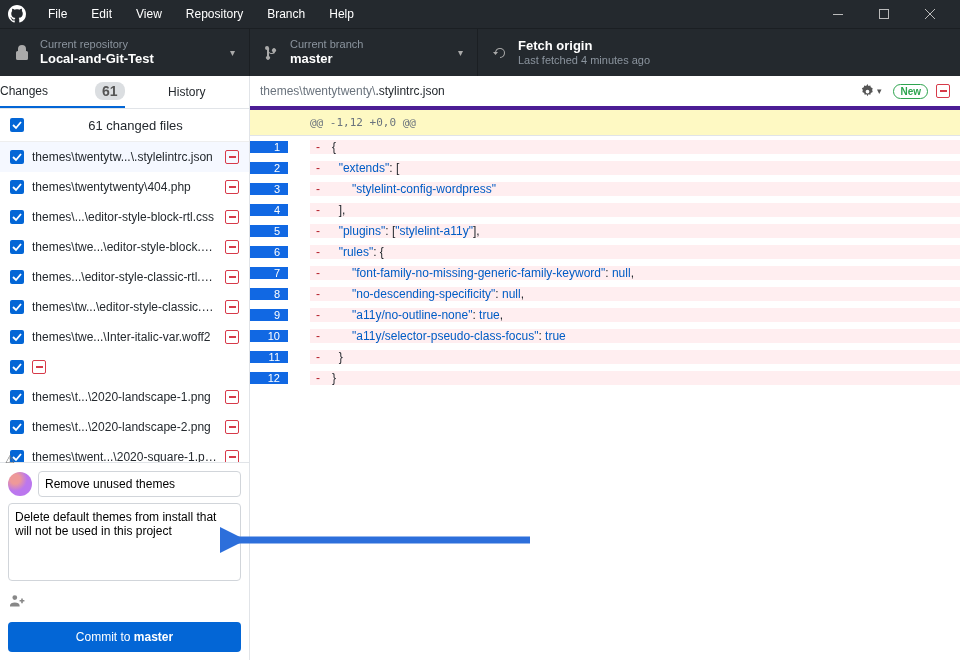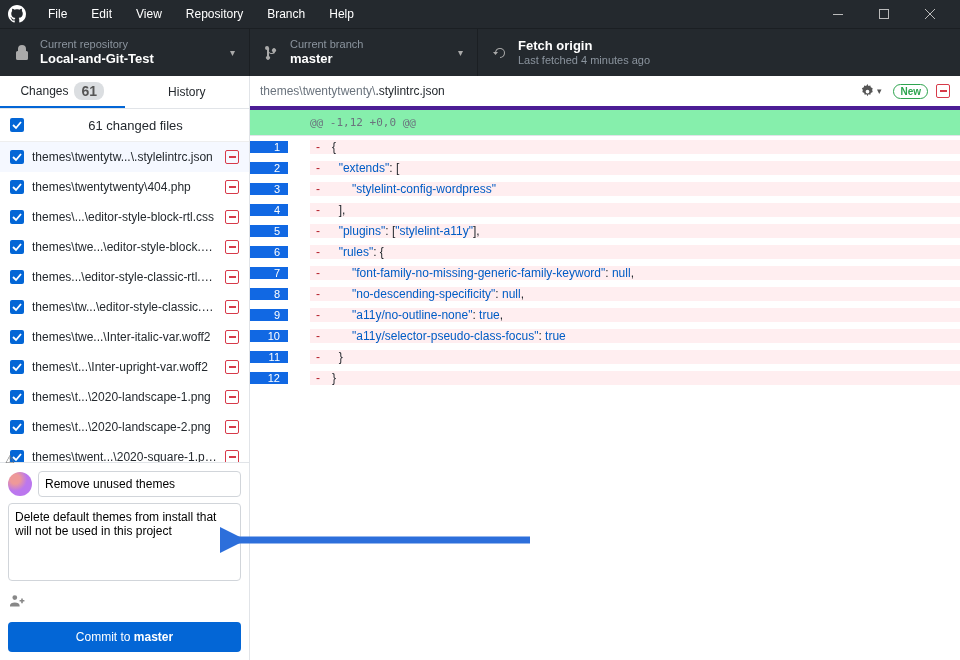--- a/index.html
+++ b/index.html
@@ -18,21 +18,21 @@
 .toolbar .lbl-small { font-size:11px; color:#8b949e; }
 .toolbar .lbl-big { font-size:13px; color:#fff; font-weight:600; }
 .toolbar .chev { margin-left:auto; padding-left:20px; color:#aaa; font-size:10px; }
 .sec-repo { width: 250px; }
 .sec-branch { width: 228px; }
 .sec-fetch { flex:1; }
 .main { display:flex; height: calc(660px - 28px - 48px); }
 .sidebar { width: 250px; border-right: 1px solid #e1e4e8; display:flex; flex-direction:column; }
 .tabs { display:flex; height: 34px; border-bottom: 1px solid #e1e4e8; }
 .tab { flex:1; display:flex; align-items:center; justify-content:center; font-size:12px; gap:6px; cursor:default; }
-.tab.active { border-bottom: 2px solid #0366d6; font-weight:500; }
+.tab.active { border-bottom: 2px solid #0366d6; font-weight:500;justify-content:space-between; }
 .badge { background:#dbdee1; border-radius:8px; padding: 1px 7px; font-size:14px; font-weight:600; color:#555; }
 .summary-row { height:34px; display:flex; align-items:center; padding: 0 10px; gap:8px; border-bottom:1px solid #eee; }
 .checkbox { width:14px; height:14px; background:#0366d6; border-radius:2px; display:flex; align-items:center; justify-content:center; flex-shrink:0; }
 .checkbox svg { width:10px; height:10px; }
 .file-list { overflow:hidden; }
 .file-row { height:30px; display:flex; align-items:center; padding: 0 10px; gap:8px; font-size:12px; }
 .file-row.sel { background:#f5f8ff; }
 .file-name { flex:1; white-space:nowrap; overflow:hidden; text-overflow:ellipsis; }
 .del-icon { width:14px; height:14px; border:1.5px solid #d73a49; border-radius:2px; display:flex; align-items:center; justify-content:center; flex-shrink:0; }
 .del-icon::before { content:''; width:7px; height:1.5px; background:#d73a49; }
@@ -42,21 +42,21 @@
 .avatar { width:24px; height:24px; border-radius:50%; background: radial-gradient(circle at 30% 30%, #e99 20%, #b7e 50%); flex-shrink:0;}
 .summary-input { flex:1; height:26px; border:1px solid #d1d5da; border-radius:4px; padding:0 6px; font-size:12px; }
 .desc-input { width:100%; height:78px; border:1px solid #d1d5da; border-radius:4px; padding:6px; font-size:12px; resize:none; font-family:inherit; }
 .coauthor { margin-top:6px; color:#888; font-size:15px; padding:3px 0 6px 2px;}
 .commit-btn { width:100%; height:30px; background:#0366d6; color:#fff; border:none; border-radius:4px; font-size:12px; font-weight:500; margin-top:6px; }
 .content { flex:1; display:flex; flex-direction:column; }
 .file-header { height:34px; display:flex; align-items:center; padding:0 10px; border-bottom:4px solid #4c1d95; font-size:12px; gap:8px; }
 .file-header .path { flex:1; }
 .gear-btn { padding:2px 4px; display:flex; align-items:center; gap:2px; }
 .new-badge { border:1px solid #2da44e; color:#2da44e; border-radius:8px; padding:1px 6px; font-size:10px; font-weight:600; }
-.hunk-header { height:26px; background:#86efac; display:flex; align-items:center; padding-left:60px; font-family: 'SFMono-Regular', Consolas, monospace; font-size:11px; color:#6a737d; border-bottom:1px solid #e1e4e8; }
+.hunk-header { height:26px; background:#fef9c3; display:flex; align-items:center; padding-left:60px; font-family: 'SFMono-Regular', Consolas, monospace; font-size:11px; color:#6a737d; border-bottom:1px solid #e1e4e8; }
 .diff-body { font-family: 'SFMono-Regular', Consolas, monospace; font-size:12px; }
 .diff-line { display:flex; height:21px; align-items:center; }
 .gutter-old { width:38px; text-align:right; padding-right:8px; background:#1168e3; color:#fff; font-size:11px; }
 .gutter-new { width:22px; background:#1168e3; }
 .marker { width:16px; text-align:center; color:#b31d28; }
 .code { padding-left:6px; white-space:pre; }
 .del { background:#ffeef0; flex:1; display:flex; align-items:center; }
 .tok-str { color:#005cc5; }
 .tok-key { color:#005cc5; }
 .tok-null { color:#005cc5; }
@@ -211,21 +211,20 @@
           </span>
           <span class="file-name">themes\twe...\Inter-italic-var.woff2</span>
           <span class="del-icon"></span>
         </div>
         <div class="file-row">
           <span class="checkbox">
             <svg viewBox="0 0 10 10">
               <path d="M1 5 L4 8 L9 2" stroke="#fff" stroke-width="1.8" fill="none"></path>
             </svg>
           </span>
-          <span class="file-name">themes\t...\Inter-upright-var.woff2</span>
           <span class="del-icon"></span>
         </div>
         <div class="file-row">
           <span class="checkbox">
             <svg viewBox="0 0 10 10">
               <path d="M1 5 L4 8 L9 2" stroke="#fff" stroke-width="1.8" fill="none"></path>
             </svg>
           </span>
           <span class="file-name">themes\t...\2020-landscape-1.png</span>
           <span class="del-icon"></span>

